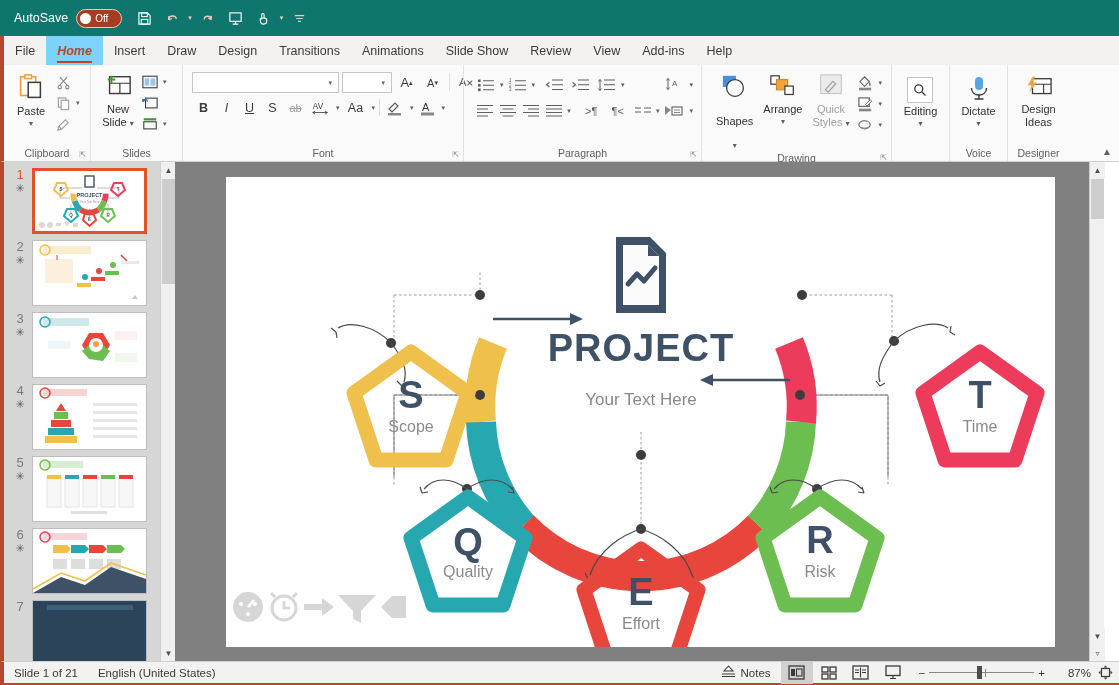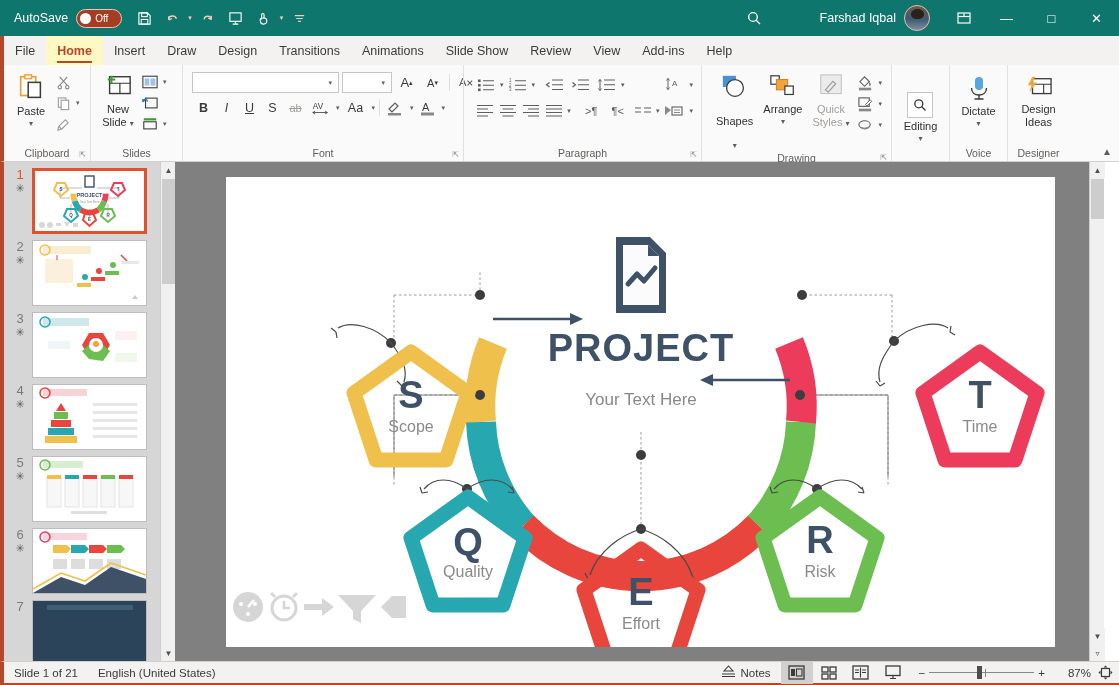--- a/index.html
+++ b/index.html
@@ -56,21 +56,21 @@
   
   .tabstrip {
     position: absolute; left: 0; top: 36px; width: 1119px; height: 29px;
     background: #f3f2f1; display: flex; align-items: stretch;
     border-left: 4px solid #b7472a;
   }
   .tab {
     padding: 2px 11px; font-size: 12.5px; color: #3b3a39;
     display: flex; align-items: center; position: relative; white-space: nowrap;
   }
-  .tab.active { color: #b7472a; font-weight: bold; background: #fef9c3; }
+  .tab.active { color: #b7472a; font-weight: bold; background: #7dd3fc; font-style: italic; }
   .tab.active::after {
     content: ""; position: absolute; left: 11px; right: 11px; bottom: 2px;
     height: 2.5px; background: #b7472a;
   }
   .tabstrip-right { margin-left: auto; display: flex; align-items: center; gap: 6px; padding-right: 8px; }
   .pill {
     border: 1px solid #d6d5d3; background: #fafafa; color: #b7472a;
     font-size: 12px; padding: 3px 9px; display: flex; align-items: center; gap: 5px;
     height: 22px;
   }
@@ -223,40 +223,20 @@
       </svg>
   </span>
   <span class="caretmini" style="color:#f0cbc0;">▾</span>
   <span class="tb-icon">
     <svg width="15" height="15" viewBox="0 0 16 16">
         <path d="M3 5h10M4.5 8h7M6.5 11h3" stroke="#f0cbc0" stroke-width="1.3"></path>
       </svg>
   </span>
 
 
-  <div class="tb-right">
-    <span class="tb-icon bright" style="margin-right:52px;">
-      <svg width="16" height="16" viewBox="0 0 16 16">
-          <circle cx="7" cy="7" r="4.3" fill="none" stroke="#fff" stroke-width="1.3"></circle>
-          <path d="M10.2 10.2 L14 14" stroke="#fff" stroke-width="1.3"></path>
-        </svg>
-    </span>
-    <span class="tb-user">Farshad Iqbal</span>
-    <span class="avatar"></span>
-    <span class="win-btn share-ext" style="margin-left:14px;">
-      <svg width="16" height="16" viewBox="0 0 16 16">
-          <rect x="2" y="3" width="12" height="10" fill="none" stroke="#fff" stroke-width="1.2"></rect>
-          <path d="M2 6.5h12" stroke="#fff" stroke-width="1.2"></path>
-          <path d="M8 3.4v2.6" stroke="#fff" stroke-width="1.2"></path>
-        </svg>
-    </span>
-    <span class="win-btn">—</span>
-    <span class="win-btn">□</span>
-    <span class="win-btn">✕</span>
-  </div>
 </div>
 
 <div class="tabstrip">
   <div class="tab">File</div>
   <div class="tab active">Home</div>
   <div class="tab">Insert</div>
   <div class="tab">Draw</div>
   <div class="tab">Design</div>
   <div class="tab">Transitions</div>
   <div class="tab">Animations</div>
@@ -580,21 +560,21 @@
         </div>
       </div>
     </div>
     <div class="gcaption">
       <span>Drawing</span>
       <span class="glaunch">⇱</span>
     </div>
   </div>
 
   <div class="rgroup" style="width:58px;">
-    <div class="gbody" style="justify-content:center;align-items:flex-end;">
+    <div class="gbody" style="justify-content:center;">
       <div class="bigbtn" style="margin-top:6px;">
         <span style="border:1px solid #c8c6c4;background:#fff;width:26px;height:26px;display:flex;align-items:center;justify-content:center;">
           <svg width="16" height="16" viewBox="0 0 16 16">
               <circle cx="6.8" cy="6.8" r="4" fill="none" stroke="#3b3a39" stroke-width="1.3"></circle>
               <path d="M9.8 9.8L13.5 13.5" stroke="#3b3a39" stroke-width="1.3"></path>
             </svg>
         </span>
         <span class="lbl">Editing</span>
         <span class="caret">▾</span>
       </div>

